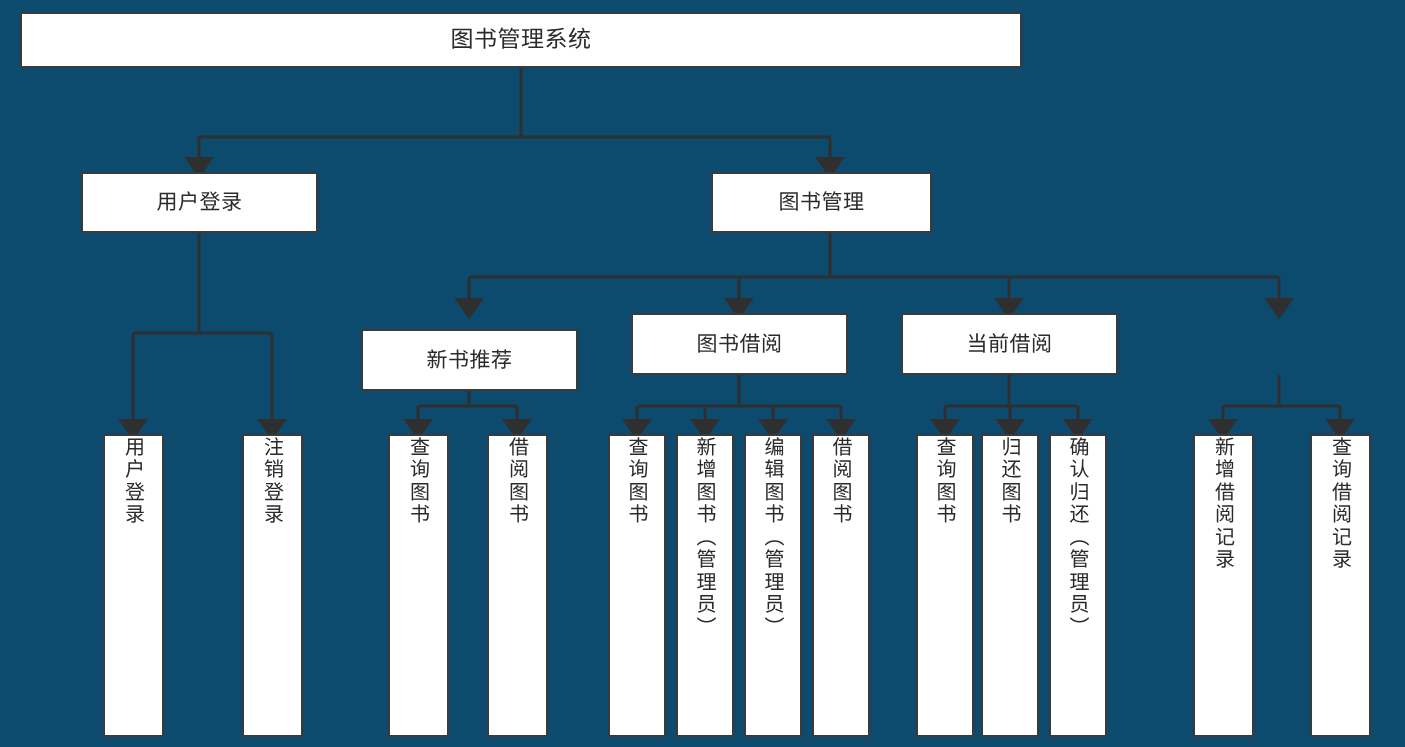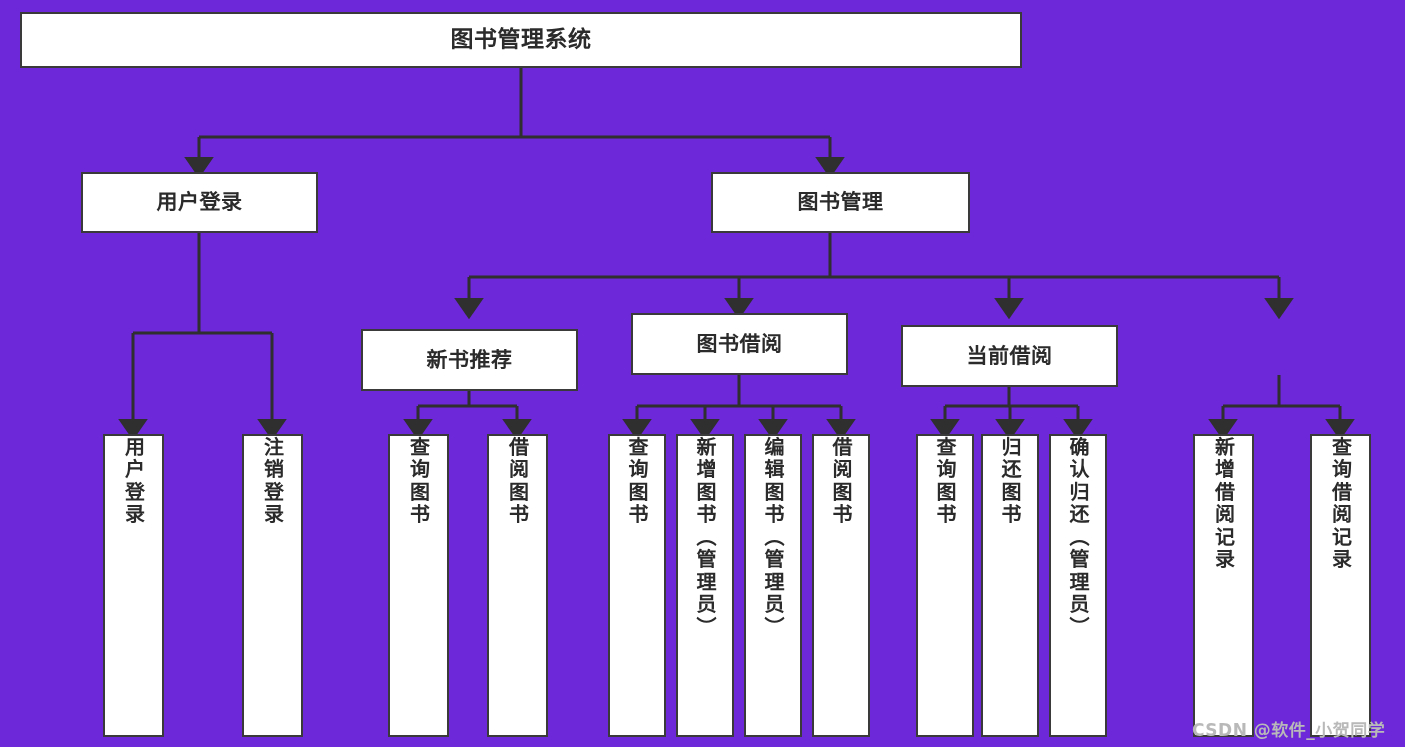--- a/index.html
+++ b/index.html
@@ -9,23 +9,22 @@
     background: #ffffff;
   }
   body {
     font-family: "DejaVu Sans", "Liberation Sans", sans-serif;
     color: #2b2b2b;
   }
   #canvas {
     position: relative;
     width: 1405px;
     height: 747px;
-    background: #6d28d9;
+    background: #0c4a6e;
     overflow: hidden;
-    font-weight: bold;
   }
   #edges {
     position: absolute;
     left: 0;
     top: 0;
     width: 1405px;
     height: 747px;
     pointer-events: none;
   }
   .node {
@@ -133,33 +132,33 @@
   </svg>
 
   <div class="node h root" style="left:20px; top:12px; width:1002px; height:56px;">
     <span class="node-label">图书管理系统</span>
   </div>
 
   <div class="node h lvl1" style="left:81px; top:172px; width:237px; height:61px;">
     <span class="node-label">用户登录</span>
   </div>
 
-  <div class="node h lvl1" style="left:711px; top:172px; width:259px; height:61px;">
+  <div class="node h lvl1" style="left:711px; top:172px; width:221px; height:61px;">
     <span class="node-label">图书管理</span>
   </div>
 
   <div class="node h lvl2" style="left:361px; top:313px; width:217px; height:62px;margin-top:16px;">
     <span class="node-label">新书推荐</span>
   </div>
 
   <div class="node h lvl2" style="left:631px; top:313px; width:217px; height:62px;justify-content:center;">
     <span class="node-label">图书借阅</span>
   </div>
 
-  <div class="node h lvl2" style="left:901px; top:313px; width:217px; height:62px;margin-top:12px;">
+  <div class="node h lvl2" style="left:901px; top:313px; width:217px; height:62px;">
     <span class="node-label">当前借阅</span>
   </div>
 
 
   <div class="node v" style="left:103px; top:434px; width:61px; height:303px;">
     <span class="node-label">用户登录</span>
   </div>
 
   <div class="node v" style="left:242px; top:434px; width:61px; height:303px;">
     <span class="node-label">注销登录</span>
@@ -202,15 +201,14 @@
   </div>
 
   <div class="node v" style="left:1193px; top:434px; width:61px; height:303px;">
     <span class="node-label">新增借阅记录</span>
   </div>
 
   <div class="node v" style="left:1310px; top:434px; width:61px; height:303px;">
     <span class="node-label">查询借阅记录</span>
   </div>
 
-  <div class="watermark" style="left:1192px; top:716px;">CSDN @软件_小贺同学</div>
 
 </div>
 
 </body></html>

